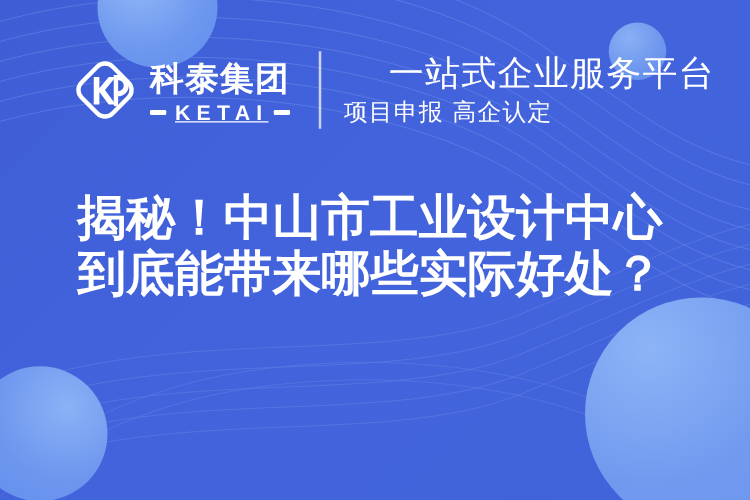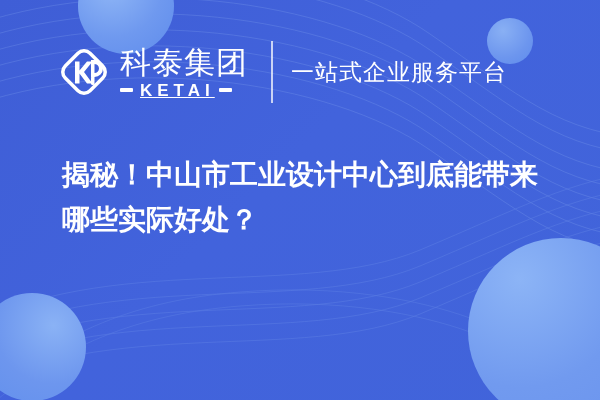--- a/index.html
+++ b/index.html
@@ -86,23 +86,23 @@
     height: 52px;
     flex: 0 0 52px;
   }
   .logo-words {
     margin-left: 10px;
     display: flex;
     flex-direction: column;
     justify-content: center;
   }
   .logo-cn {
-    font-size: 31px;
+    font-size: 27px;
     line-height: 34px;
-    font-weight: 400;
+    font-weight: 700;
     color: #ffffff;
     letter-spacing: 1px;
     white-space: nowrap;
   }
   .logo-en-row {
     display: flex;
     align-items: center;
     margin-top: 2px;
     white-space: nowrap;
   }
@@ -131,44 +131,45 @@
     flex: 0 0 2px;
   }
 
   .tagline-block {
     margin-left: 18px;
     display: flex;
     flex-direction: column;
     justify-content: center;
   }
   .tagline-main {
-    font-size: 23px;
+    font-size: 28px;
     line-height: 31px;
     color: #ffffff;
     letter-spacing: 1px;
     white-space: nowrap;
     font-family: "DejaVu Sans", "Liberation Sans", sans-serif;
+    margin-left: 36px;
   }
   .tagline-sub {
     margin-top: 5px;
     font-size: 19px;
     line-height: 22px;
     color: #ffffff;
     letter-spacing: 1px;
     white-space: nowrap;
     font-family: "DejaVu Serif", "Liberation Serif", serif;
   }
 
   
   .title {
     position: absolute;
     left: 62px;
     top: 152px;
     width: 500px;
-    font-size: 28px;
+    font-size: 39px;
     line-height: 45px;
     font-weight: 700;
     color: #ffffff;
     letter-spacing: 0px;
   }
 </style>
 </head>
 <body>
 
 <div id="banner">
@@ -228,19 +229,20 @@
           <span class="logo-en">KETAI</span>
           <span class="logo-dash"></span>
         </div>
       </div>
     </div>
 
     <div class="divider"></div>
 
     <div class="tagline-block">
       <div class="tagline-main">一站式企业服务平台</div>
+      <div class="tagline-sub">项目申报 高企认定</div>
     </div>
 
   </div>
 
   <div class="title">揭秘！中山市工业设计中心到底能带来哪些实际好处？</div>
 
 </div>
 
 </body></html>

